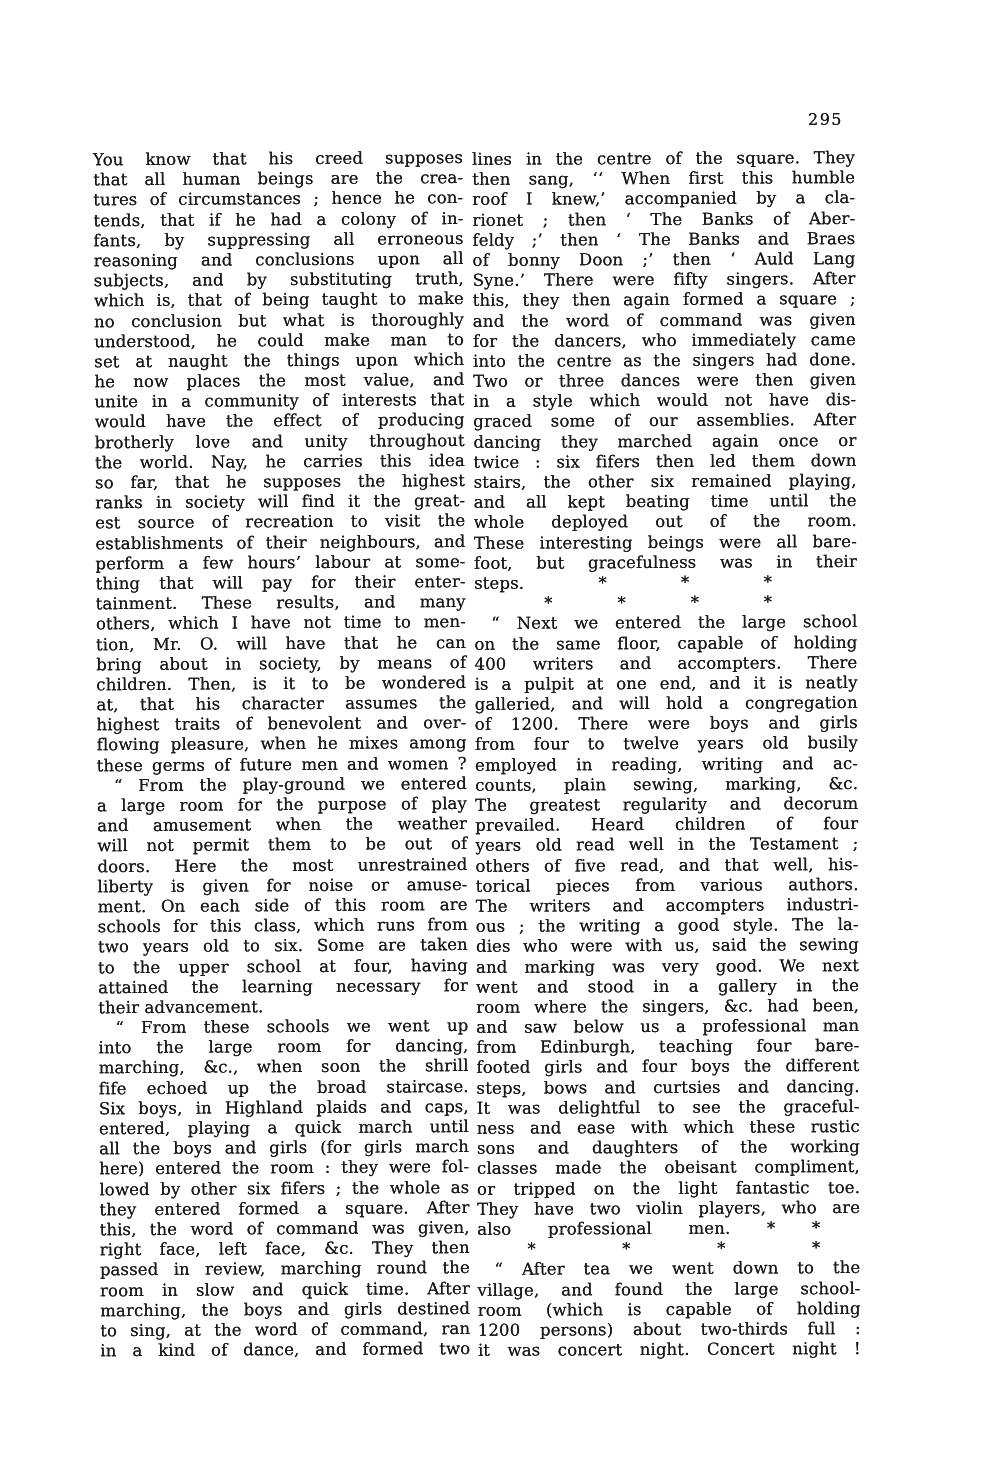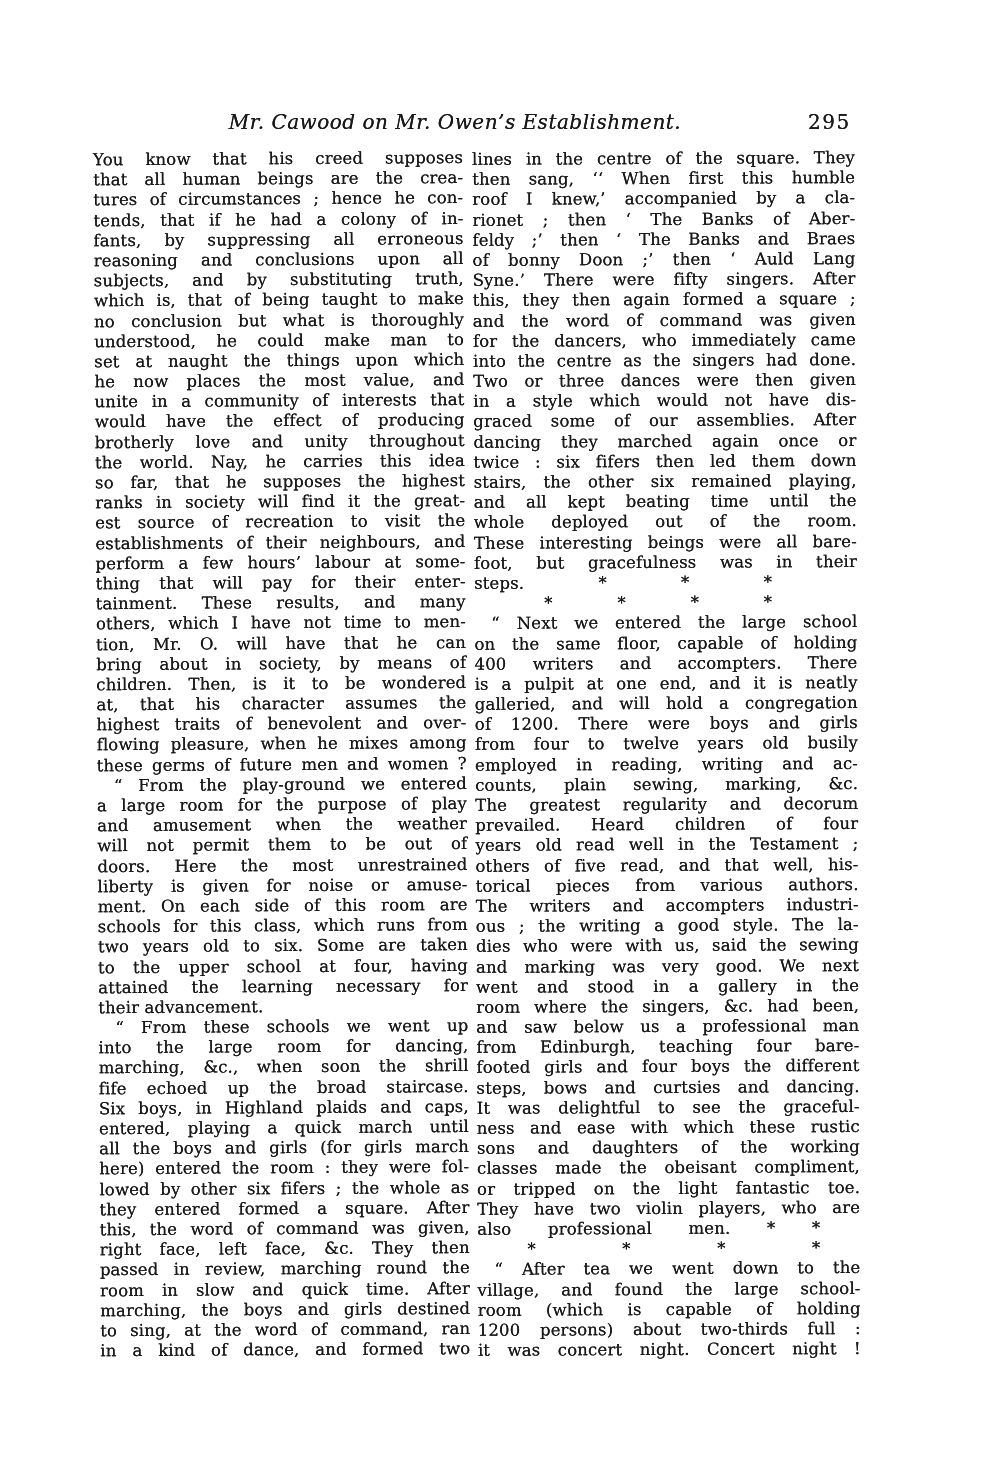--- a/index.html
+++ b/index.html
@@ -17,21 +17,21 @@
     transform:translateX(-50%);
     font-style:italic;
     font-size:20px;
     letter-spacing:0.5px;
     white-space:nowrap;
     text-shadow:0 0 0.4px currentColor;
   }
   .page-number{
     position:absolute;
     top:110px;left:808px;
-    font-size:20px;
+    font-size:16px;
     letter-spacing:1.5px;
     text-shadow:0 0 0.4px currentColor;
   }
   .col{
     position:absolute;
     top:148px;
     font-size:16.5px;
     letter-spacing:0.15px;
     text-shadow:0 0 0.45px currentColor;
   }
@@ -49,21 +49,20 @@
   .ln.pr85{padding-right:85px;}
   .ln.pl70{padding-left:70px;}
   .ln.pr40{padding-right:40px;}
   .ln.pl50{padding-left:50px;}
   .it{}
 </style>
 </head>
 <body>
 
 <div class="paper">
-  <div class="running-title">Mr. Cawood on Mr. Owen’s Establishment.</div>
   <div class="page-number">295</div>
   <div class="col col-left">
       <div class="ln">You know that his creed supposes</div>
       <div class="ln">that all human beings are the crea-</div>
       <div class="ln">tures of circumstances ; hence he con-</div>
       <div class="ln">tends, that if he had a colony of in-</div>
       <div class="ln">fants, by suppressing all erroneous</div>
       <div class="ln">reasoning and conclusions upon all</div>
       <div class="ln"><span>subjects, and by substituting </span><span class="it">truth,</span></div>
       <div class="ln">which is, that of being taught to make</div>

